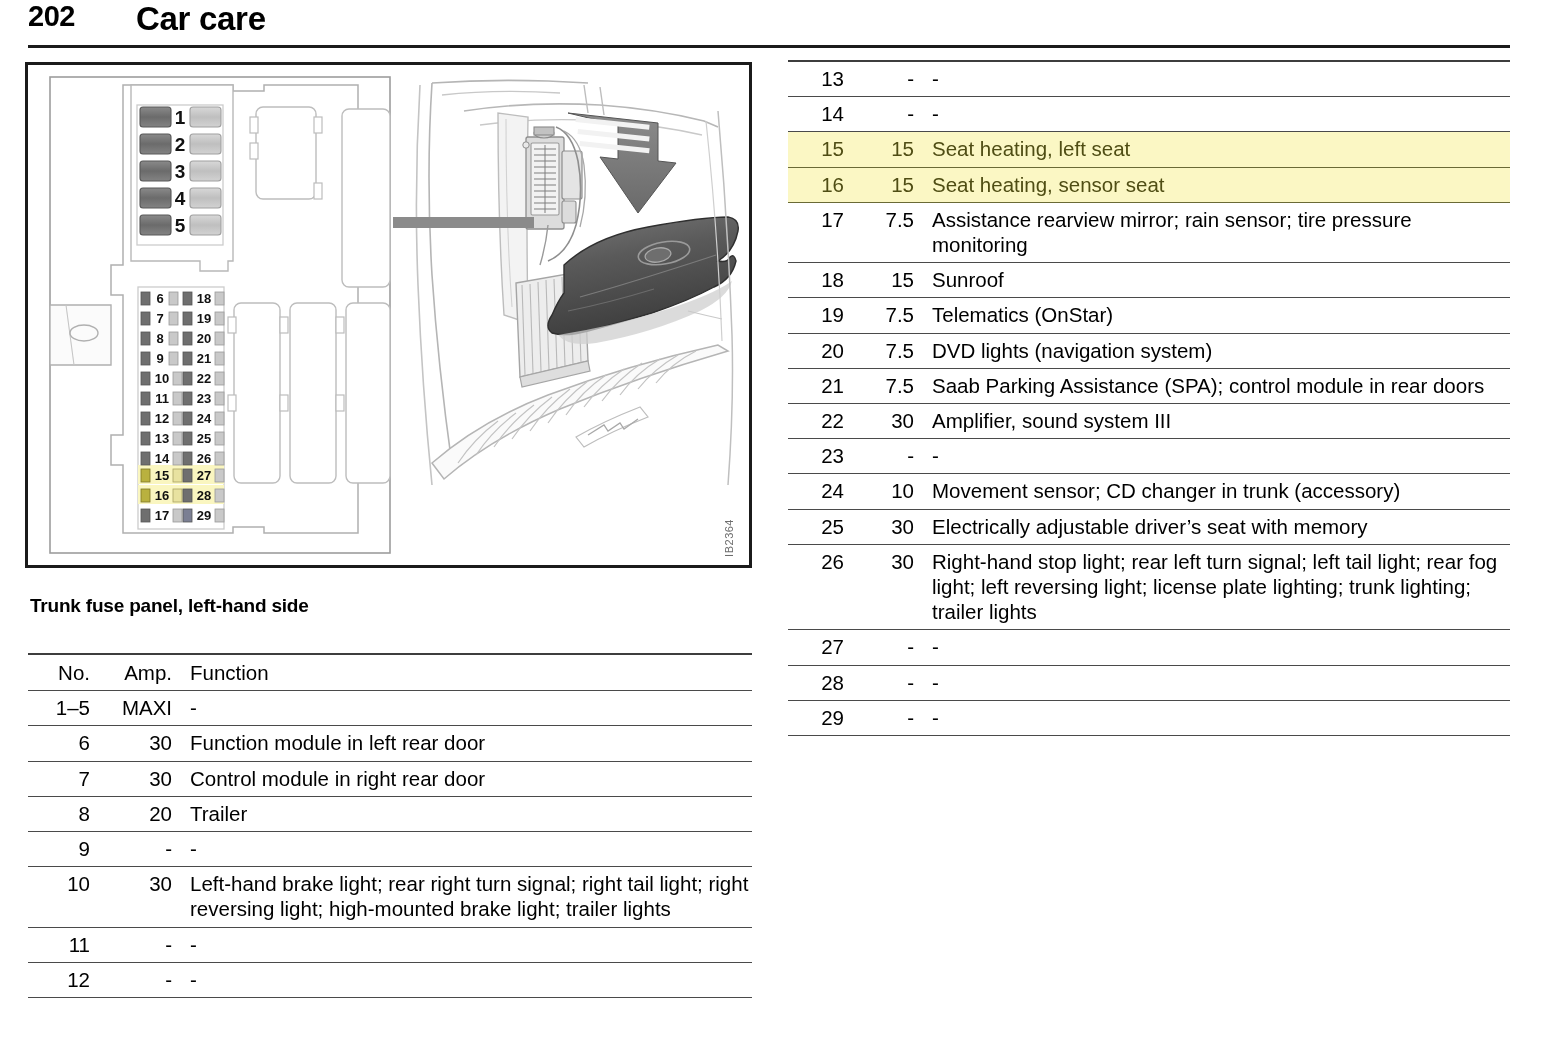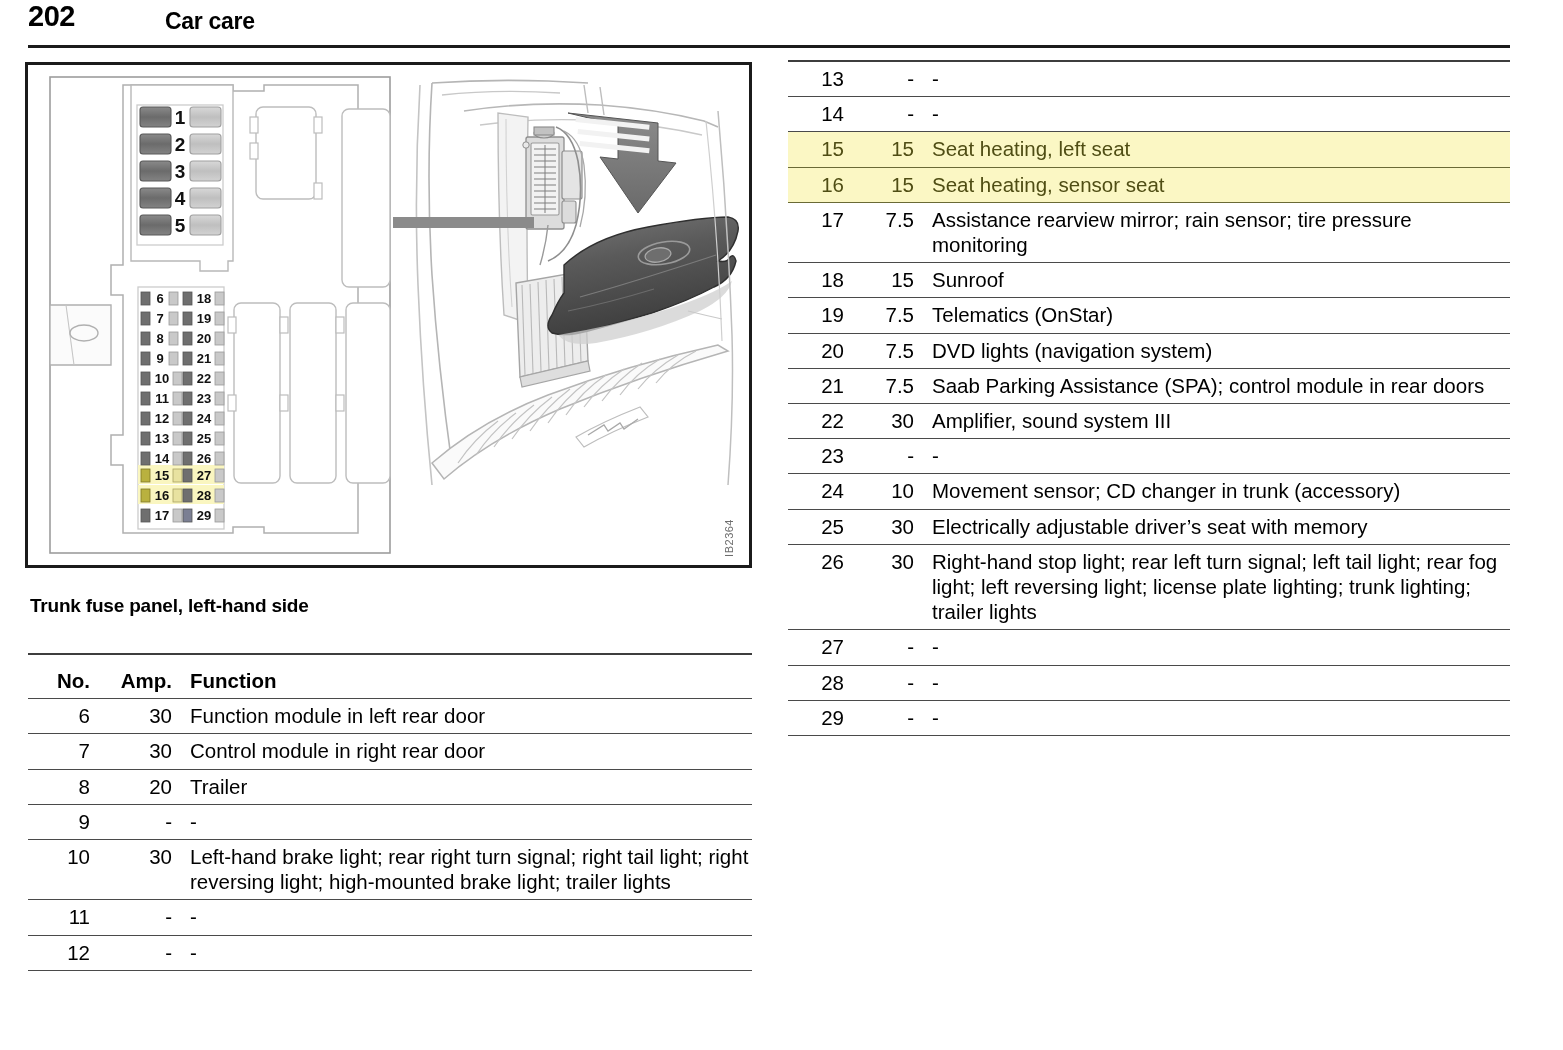--- a/index.html
+++ b/index.html
@@ -28,25 +28,24 @@
     position: absolute;
     left: 0px;
     top: 0px;
     font-size: 29px;
     font-weight: bold;
     letter-spacing: -0.5px;
   }
   #page-header .chapter {
     position: absolute;
     left: 108px;
-    top: 8px;
-    font-size: 23px;
+    top: 0px;
+    font-size: 33px;
     font-weight: bold;
     letter-spacing: -0.3px;
-    margin-left: 29px;
   }
   #header-rule {
     position: absolute;
     left: 28px;
     top: 45px;
     width: 1482px;
     height: 3px;
     background: #1b1b1b;
   }
 
@@ -106,21 +105,21 @@
   }
   .fuse-table .c-amp {
     width: 78px;
     text-align: right;
     padding-right: 6px;
   }
   .fuse-table .c-fn {
     padding-left: 12px;
   }
   .fuse-table tr { border-bottom: 1px solid #4a4a4a; }
-  .fuse-table tr.hdr-row th { font-weight: bold; padding-top: 13px; }
+  .fuse-table tr.hdr-row th { font-weight: normal; padding-top: 5px; }
 
   
   #left-table {
     left: 28px;
     top: 655px;
     width: 724px;
   }
   #left-table .c-no  { width: 62px; }
   #left-table .c-amp { width: 82px; }
 
@@ -505,20 +504,25 @@
 <table class="fuse-table" id="left-table">
   <thead>
     <tr class="hdr-row">
       <th class="c-no">No.</th>
       <th class="c-amp">Amp.</th>
       <th class="c-fn">Function</th>
     </tr>
   </thead>
   <tbody id="left-tbody">
       <tr>
+        <td class="c-no">1–5</td>
+        <td class="c-amp">MAXI</td>
+        <td class="c-fn">-</td>
+      </tr>
+      <tr>
         <td class="c-no">6</td>
         <td class="c-amp">30</td>
         <td class="c-fn">Function module in left rear door</td>
       </tr>
       <tr>
         <td class="c-no">7</td>
         <td class="c-amp">30</td>
         <td class="c-fn">Control module in right rear door</td>
       </tr>
       <tr>

